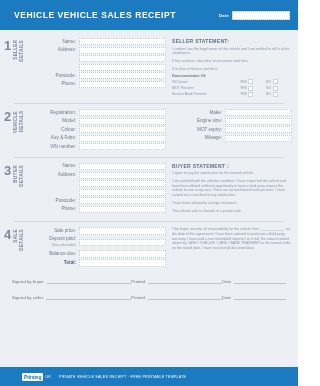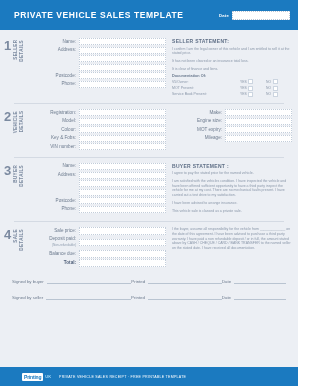--- a/index.html
+++ b/index.html
@@ -97,21 +97,21 @@
   }
   .logo-sub{color:#9fd4f2;font-size:4px;font-weight:bold;}
   .footer-text{color:#ffffff;font-size:3.6px;letter-spacing:.25px;white-space:nowrap;}
 </style>
 </head>
 <body>
 
 <div class="page">
 
   <div class="header">
-    <div class="header-title">PRIVATE VEHICLE SALES TEMPLATE</div>
+    <div class="header-title">VEHICLE VEHICLE SALES RECEIPT</div>
     <div class="date-wrap">
       <span class="date-label">Date</span>
       <div class="date-box"></div>
     </div>
   </div>
 
   <div class="body">
 
     <div class="section">
       <div class="sec-mark">

